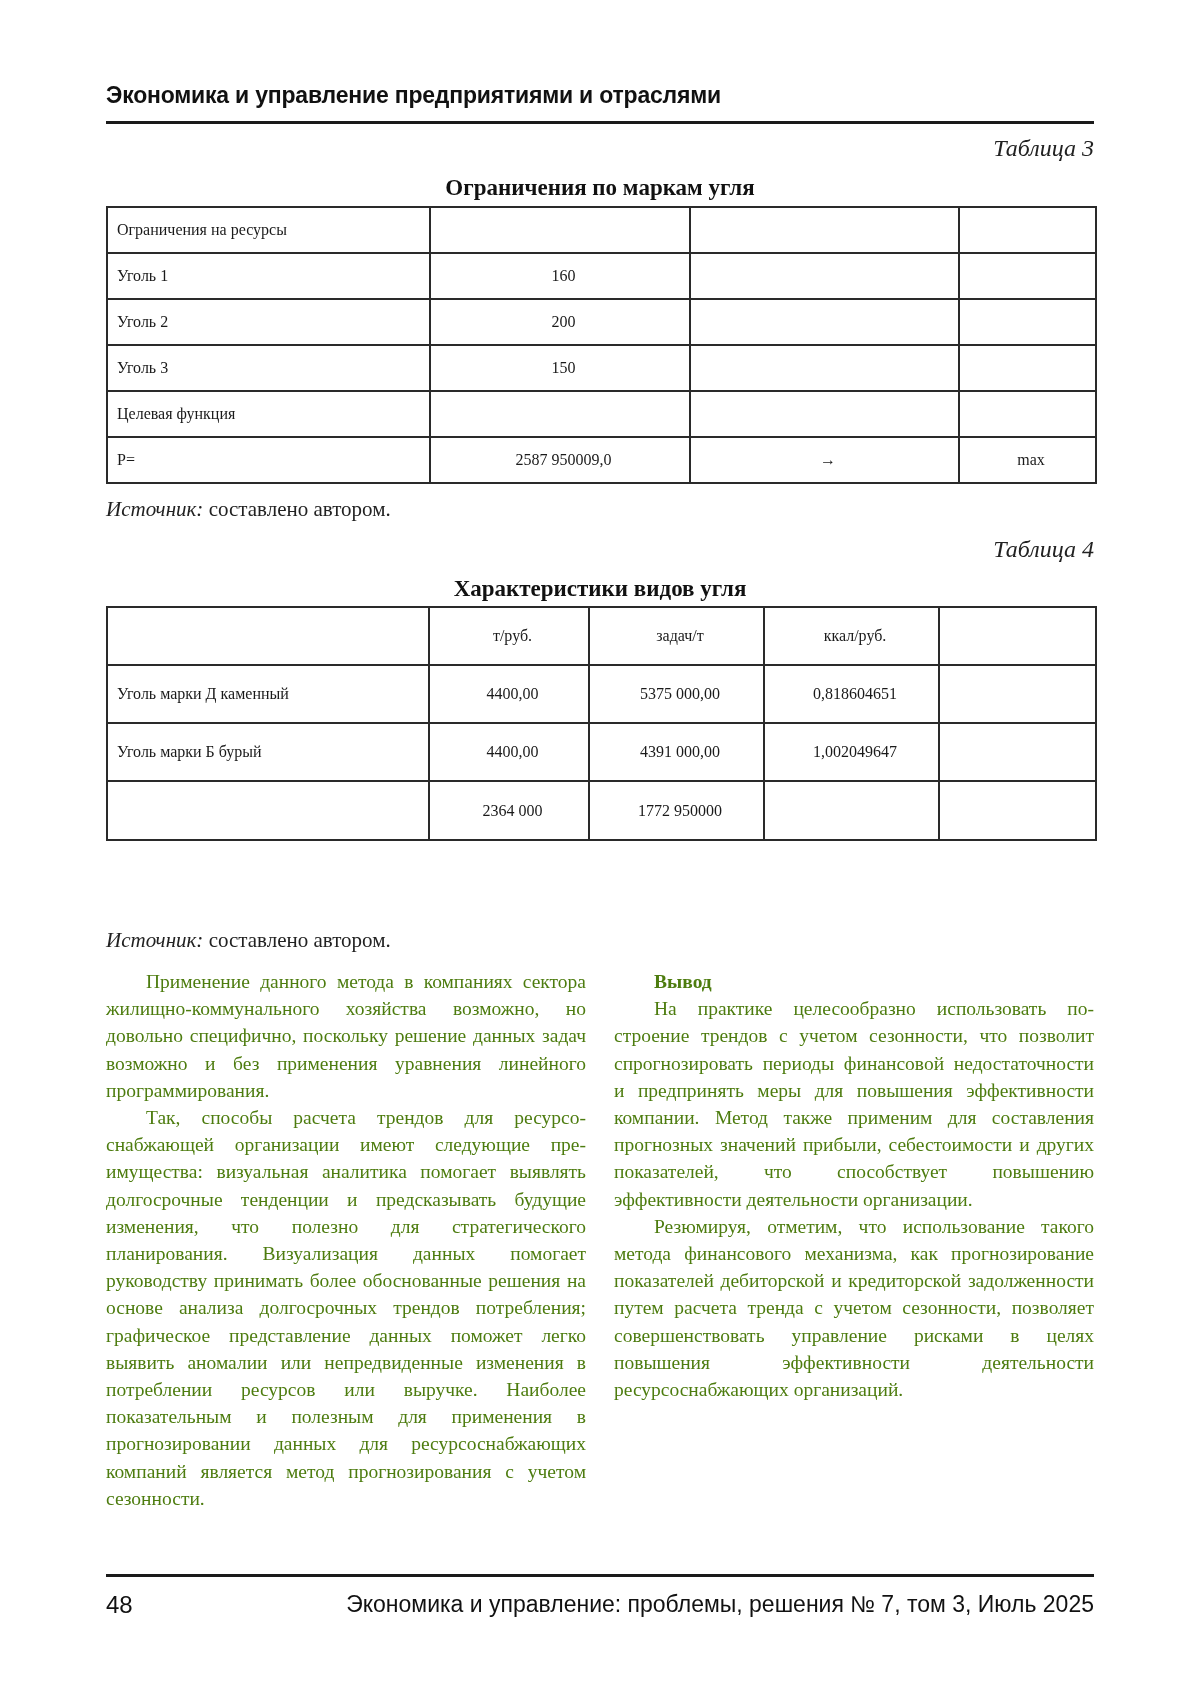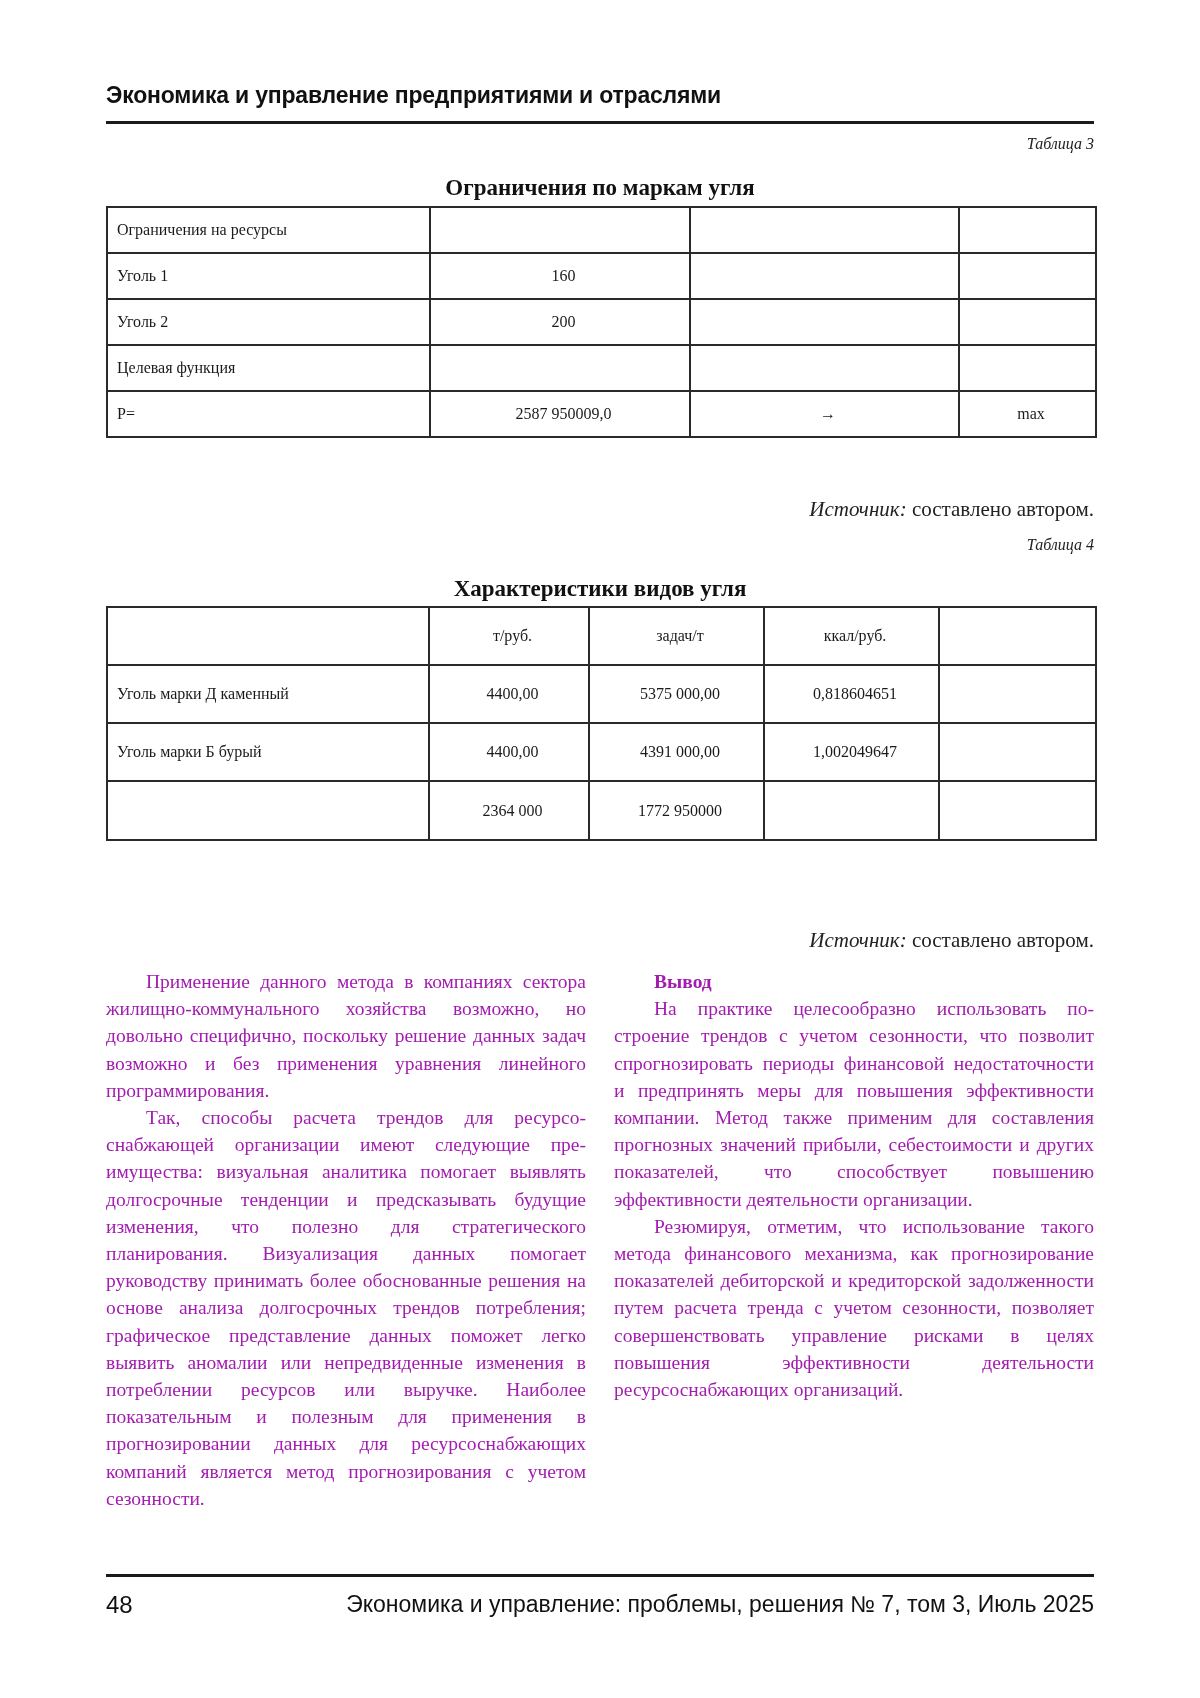--- a/index.html
+++ b/index.html
@@ -5,28 +5,28 @@
   html, body { margin: 0; padding: 0; background: #ffffff; }
   body { width: 1200px; height: 1698px; position: relative; overflow: hidden; color: #1a1a1a; }
   .abs { position: absolute; text-align: center; }
   .running-head {
     left: 106px; top: 82px; font-family: "Liberation Sans", sans-serif;
     font-weight: bold; font-size: 23px; letter-spacing: -0.2px; color: #111;
   }
   .rule { left: 106px; width: 988px; height: 3px; background: #1a1a1a; }
   .table-label {
     right: 106px; font-family: "Liberation Serif", serif; font-style: italic;
-    font-size: 16px; color: #222;
+    font-size: 24px; color: #222;
   }
   .table-title {
     left: 106px; width: 988px; text-align: center;
     font-family: "Liberation Serif", serif; font-weight: bold; font-size: 23px; color: #111;
   }
   .source {
-    left: 106px; width: 988px; text-align: right;
+    left: 106px; width: 988px; text-align: left;
     font-family: "Liberation Serif", serif; font-size: 21px; color: #222;
   }
   .source i { font-style: italic; }
   table.grid {
     position: absolute; left: 106px; width: 989px; border-collapse: collapse;
     font-family: "Liberation Serif", serif; font-size: 16px; color: #1a1a1a; table-layout: fixed;
   }
   table.grid td {
     border: 2px solid #2a2a2a; padding: 0 9px; vertical-align: middle;
   }
@@ -34,21 +34,21 @@
   table.grid td.l { text-align: left; }
   #t3 { top: 206px; }
   #t3 td { height: 44px; }
   #t4 { top: 606px; }
   #t4 tr.h td { height: 56px; }
   #t4 tr.r td { height: 56px; }
   #t4 tr.r3 td { height: 77px; vertical-align: top; padding-top: 20px; }
   #t4 tr.tot td { height: 57px; }
   .col {
     top: 968px; width: 480px; font-family: "Liberation Serif", serif;
-    font-size: 19.5px; line-height: 27.2px; text-align: justify; color: #a21caf;
+    font-size: 19.5px; line-height: 27.2px; text-align: justify; color: #4d7c0f;
     hyphens: manual;
   }
   .col p { margin: 0; text-indent: 40px; }
   .col .heading { font-weight: bold; text-indent: 40px; }
   #col-left { left: 106px; }
   #col-right { left: 614px; }
   .footer-num {
     left: 106px; top: 1591px; font-family: "Liberation Sans", sans-serif; font-size: 24px; color: #111;
   }
   .footer-journal {
@@ -79,20 +79,26 @@
   </tr>
   <tr>
     <td class="l">Уголь 1</td>
     <td class="c">160</td>
     <td class="c"></td>
     <td class="c"></td>
   </tr>
   <tr>
     <td class="l">Уголь 2</td>
     <td class="c">200</td>
+    <td class="c"></td>
+    <td class="c"></td>
+  </tr>
+  <tr>
+    <td class="l">Уголь 3</td>
+    <td class="c">150</td>
     <td class="c"></td>
     <td class="c"></td>
   </tr>
   <tr>
     <td class="l">Целевая функция</td>
     <td class="c"></td>
     <td class="c"></td>
     <td class="c"></td>
   </tr>
   <tr>

